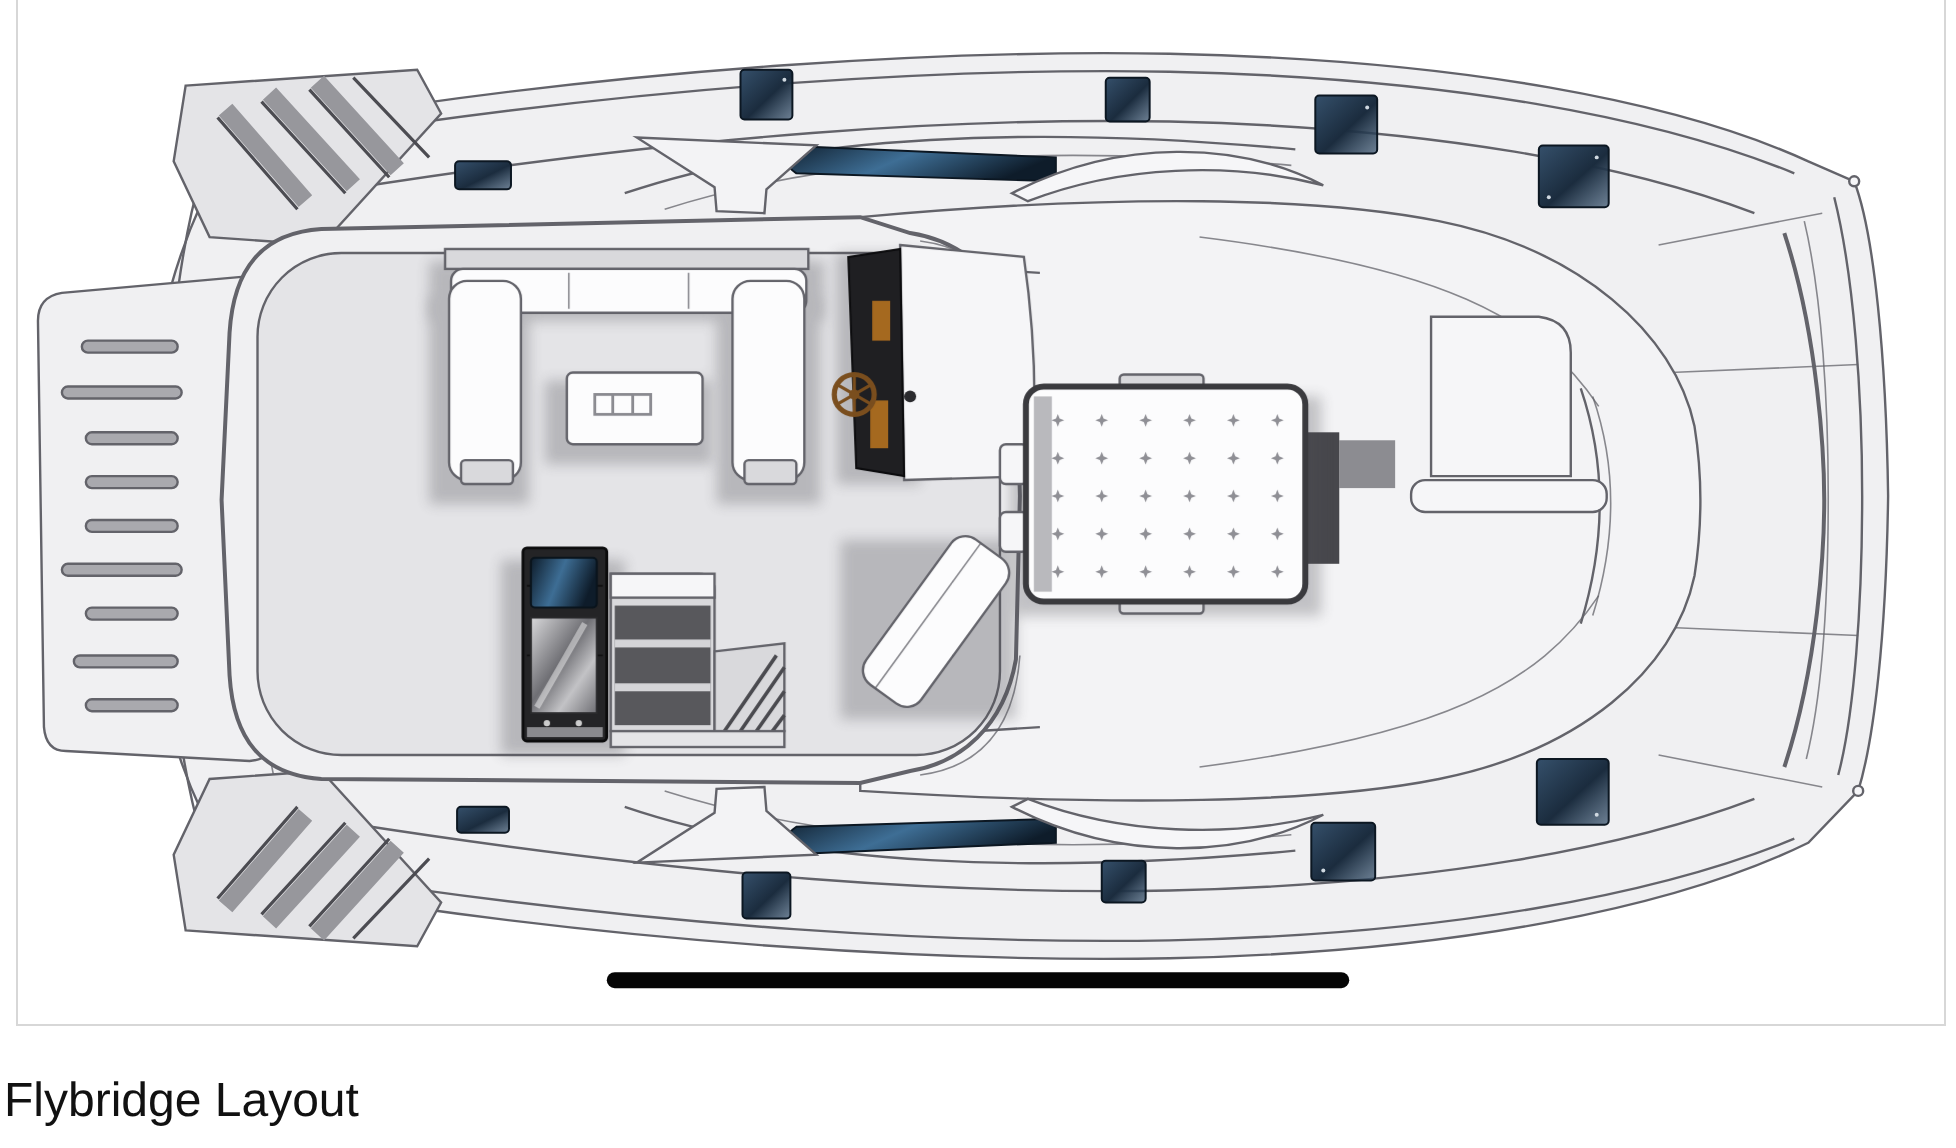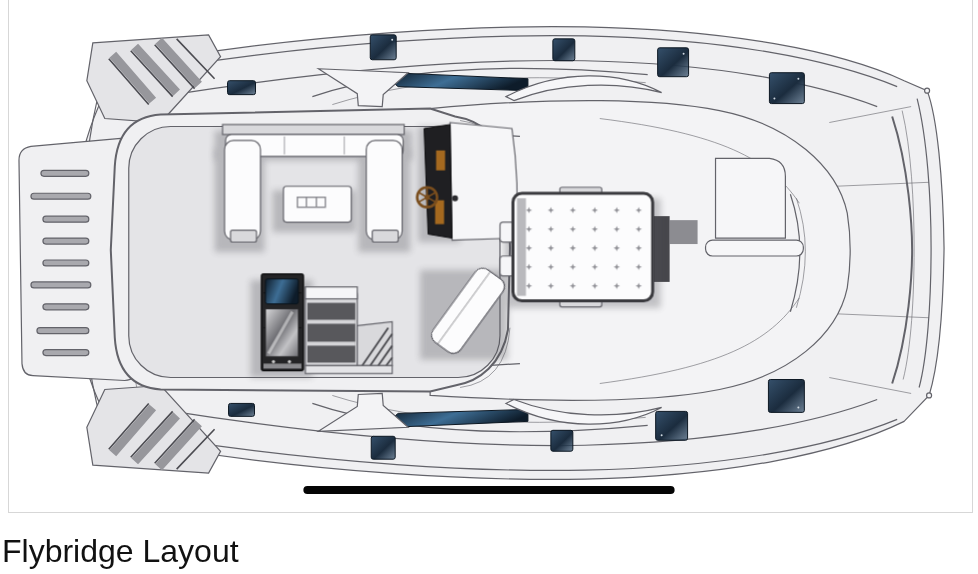--- a/index.html
+++ b/index.html
@@ -1,21 +1,21 @@
 <!DOCTYPE html>
 <html style="--line: #63636a; --hull: #f0f0f2; --deck: #e4e4e7; --coachroof: #f3f3f5; --cushion: #fcfcfd; --hatch-navy: #1b2c3e; --hatch-navy-light: #35506b; --glass-hi: #3e6e95; --glass-dark: #0e1c2a; --bar-dark: #242426; --metal-light: #d9d9db; --metal-dark: #6f6f74; --wheel-brown: #7a4e1e; --instrument-orange: #a5691f; --scale-bar: #050505; --caption-color: #111111; --frame-border: #d7d7d7;"><head>
 <meta charset="utf-8">
 <style>
   html,body{margin:0;padding:0;background:#ffffff;}
   body{width:978px;height:574px;overflow:hidden;position:relative;
        font-family:"Liberation Sans", sans-serif;}
   .figure-frame{position:absolute;left:8px;top:-2px;width:965px;height:515px;
        border:1px solid var(--frame-border,#d7d7d7);background:#ffffff;box-sizing:border-box;}
   .figure-frame svg{display:block;width:100%;height:100%;}
-  .caption{position:absolute;left:2px;top:536px;font-size:32px;line-height:30px;
+  .caption{position:absolute;left:2px;top:536px;font-size:24px;line-height:30px;
        color:var(--caption-color,#111);letter-spacing:0;}
   
   .st{stroke:var(--line,#63636a);stroke-width:1.2;fill:none;}
   .st2{stroke:var(--line,#63636a);stroke-width:2;fill:none;}
   .stThin{stroke:var(--line,#63636a);stroke-width:.8;fill:none;opacity:.75;}
   .f-hull{fill:var(--hull,#f0f0f2);}
   .f-deck{fill:var(--deck,#e4e4e7);}
   .f-coach{fill:var(--coachroof,#f3f3f5);}
   .f-cush{fill:var(--cushion,#fcfcfd);}
   .f-lite{fill:#f6f6f8;}

